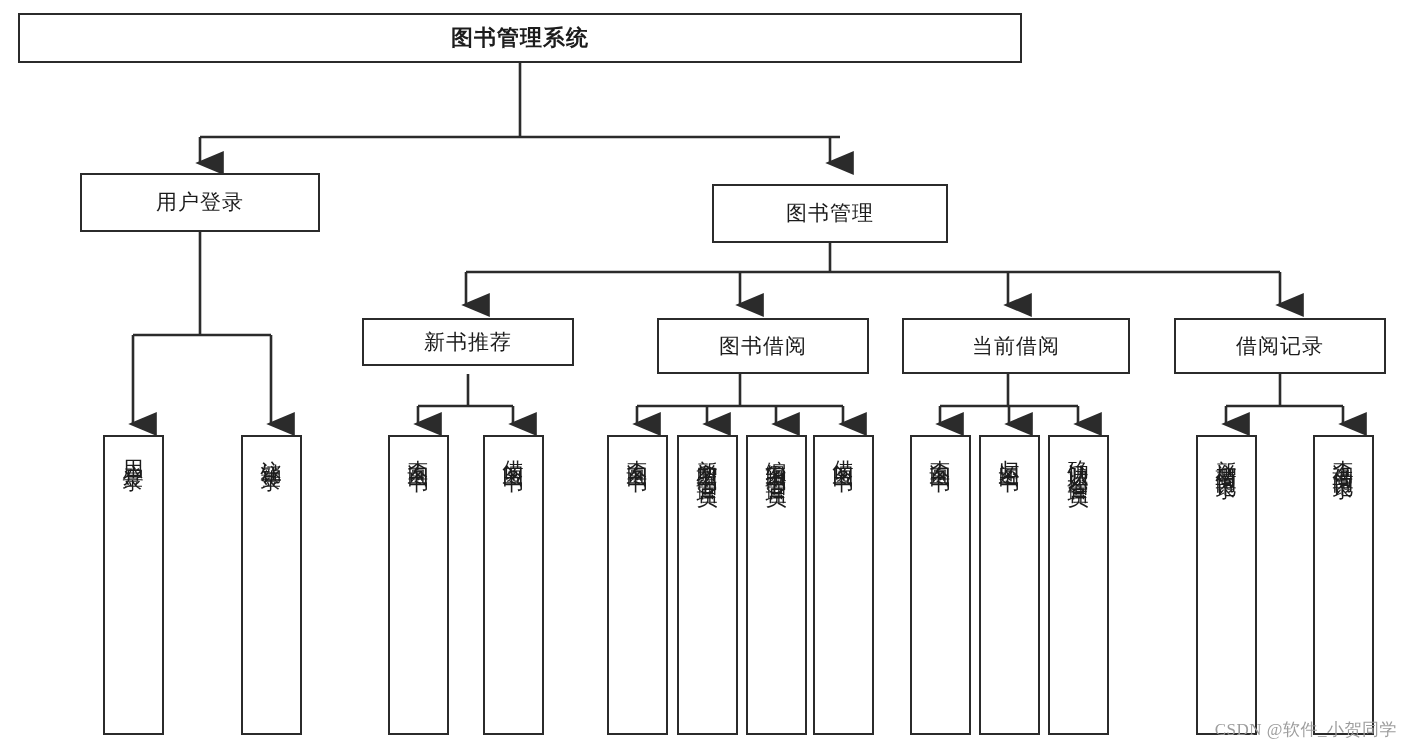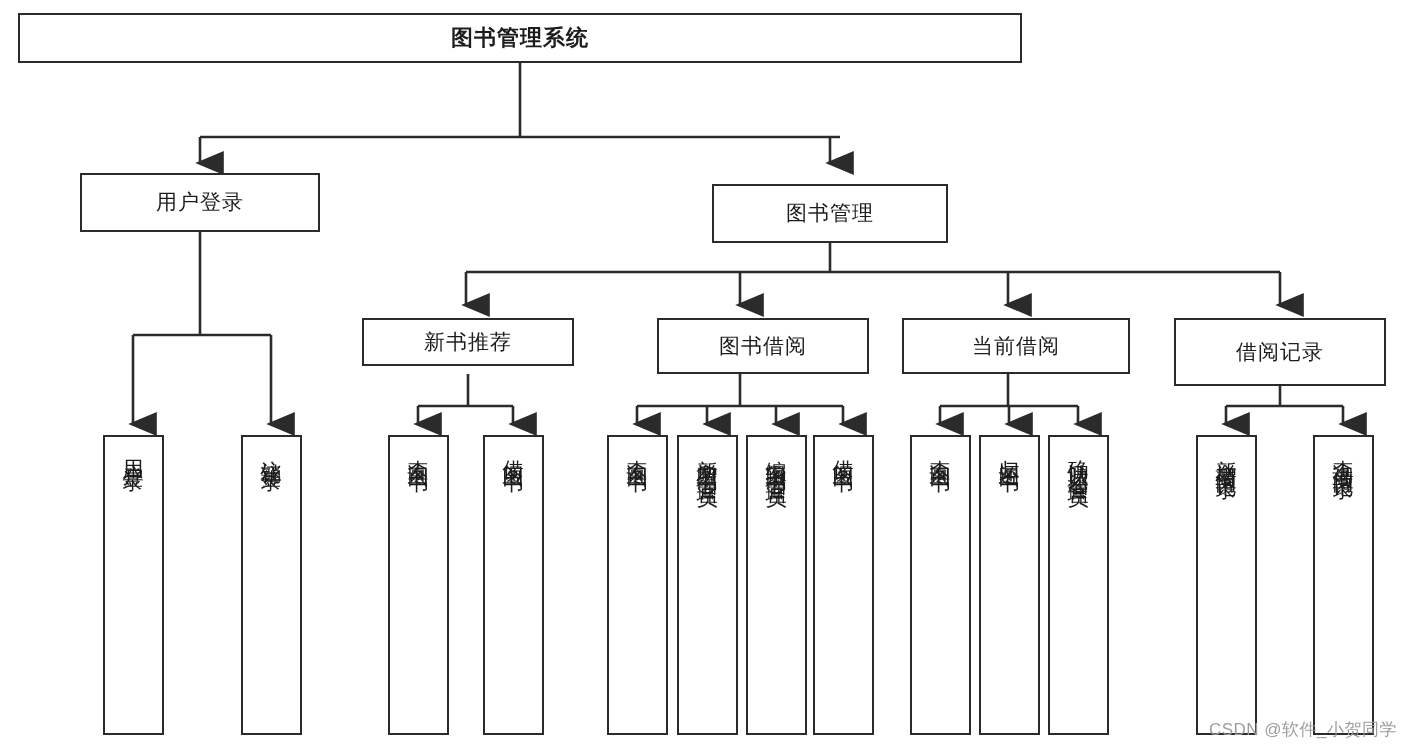--- a/index.html
+++ b/index.html
@@ -56,21 +56,21 @@
   }
   #watermark{
     position:absolute;
     right:8px;
     bottom:6px;
     font-size:17px;
     color:#9d9d9d;
     letter-spacing:0.5px;
     z-index:5;
     white-space:nowrap;
-    font-family:Liberation Sans, sans-serif;
+    font-family:Liberation Serif, serif;
   }
 </style>
 </head>
 <body>
 
 <div id="canvas">
 
   <svg id="wires" viewBox="0 0 1405 747" width="1405" height="747" xmlns="http://www.w3.org/2000/svg">
     <defs>
       <marker id="arrow" viewBox="0 0 12 12" refX="6" refY="10" markerWidth="11" markerHeight="11" orient="auto-start-reverse">
@@ -134,21 +134,21 @@
 
   <div class="node" style="left:362px;top:318px;width:212px;height:48px;">
     <span class="label">新书推荐</span>
   </div>
   <div class="node" style="left:634px;top:318px;width:212px;height:56px;margin-left:23px;">
     <span class="label">图书借阅</span>
   </div>
   <div class="node" style="left:902px;top:318px;width:228px;height:56px;">
     <span class="label">当前借阅</span>
   </div>
-  <div class="node" style="left:1174px;top:318px;width:212px;height:68px;">
+  <div class="node" style="left:1174px;top:318px;width:212px;height:56px;">
     <span class="label">借阅记录</span>
   </div>
 
   <div class="node leaf" style="left:103px;top:435px;width:61px;height:300px;">
     <span class="label">用户登录</span>
   </div>
   <div class="node leaf" style="left:241px;top:435px;width:61px;height:300px;">
     <span class="label">注销登录</span>
   </div>
 

